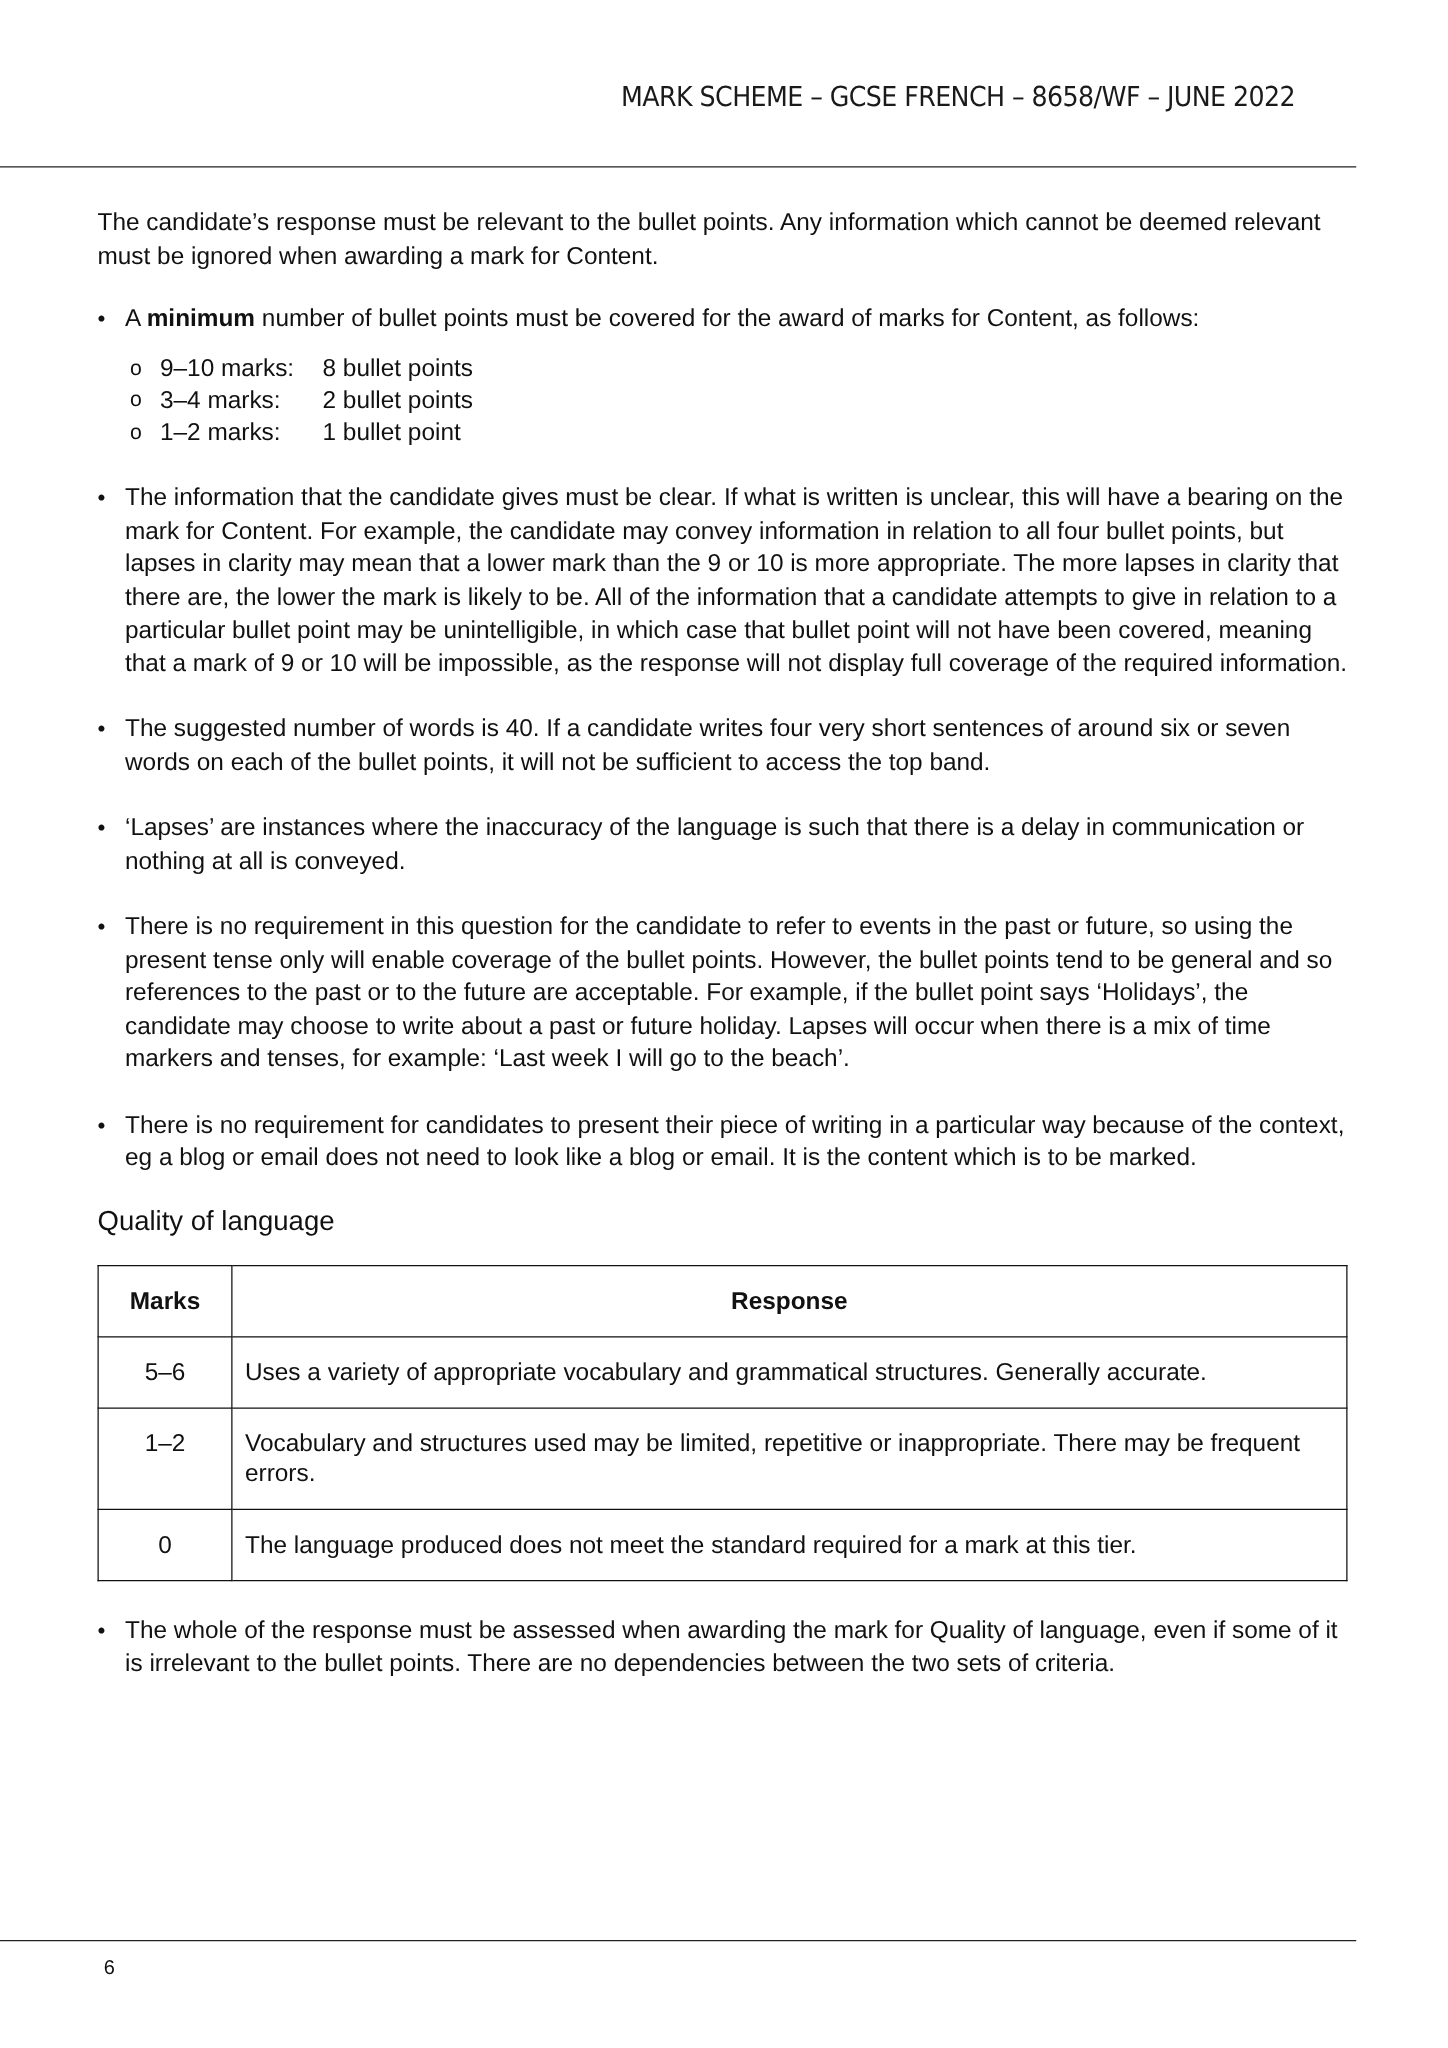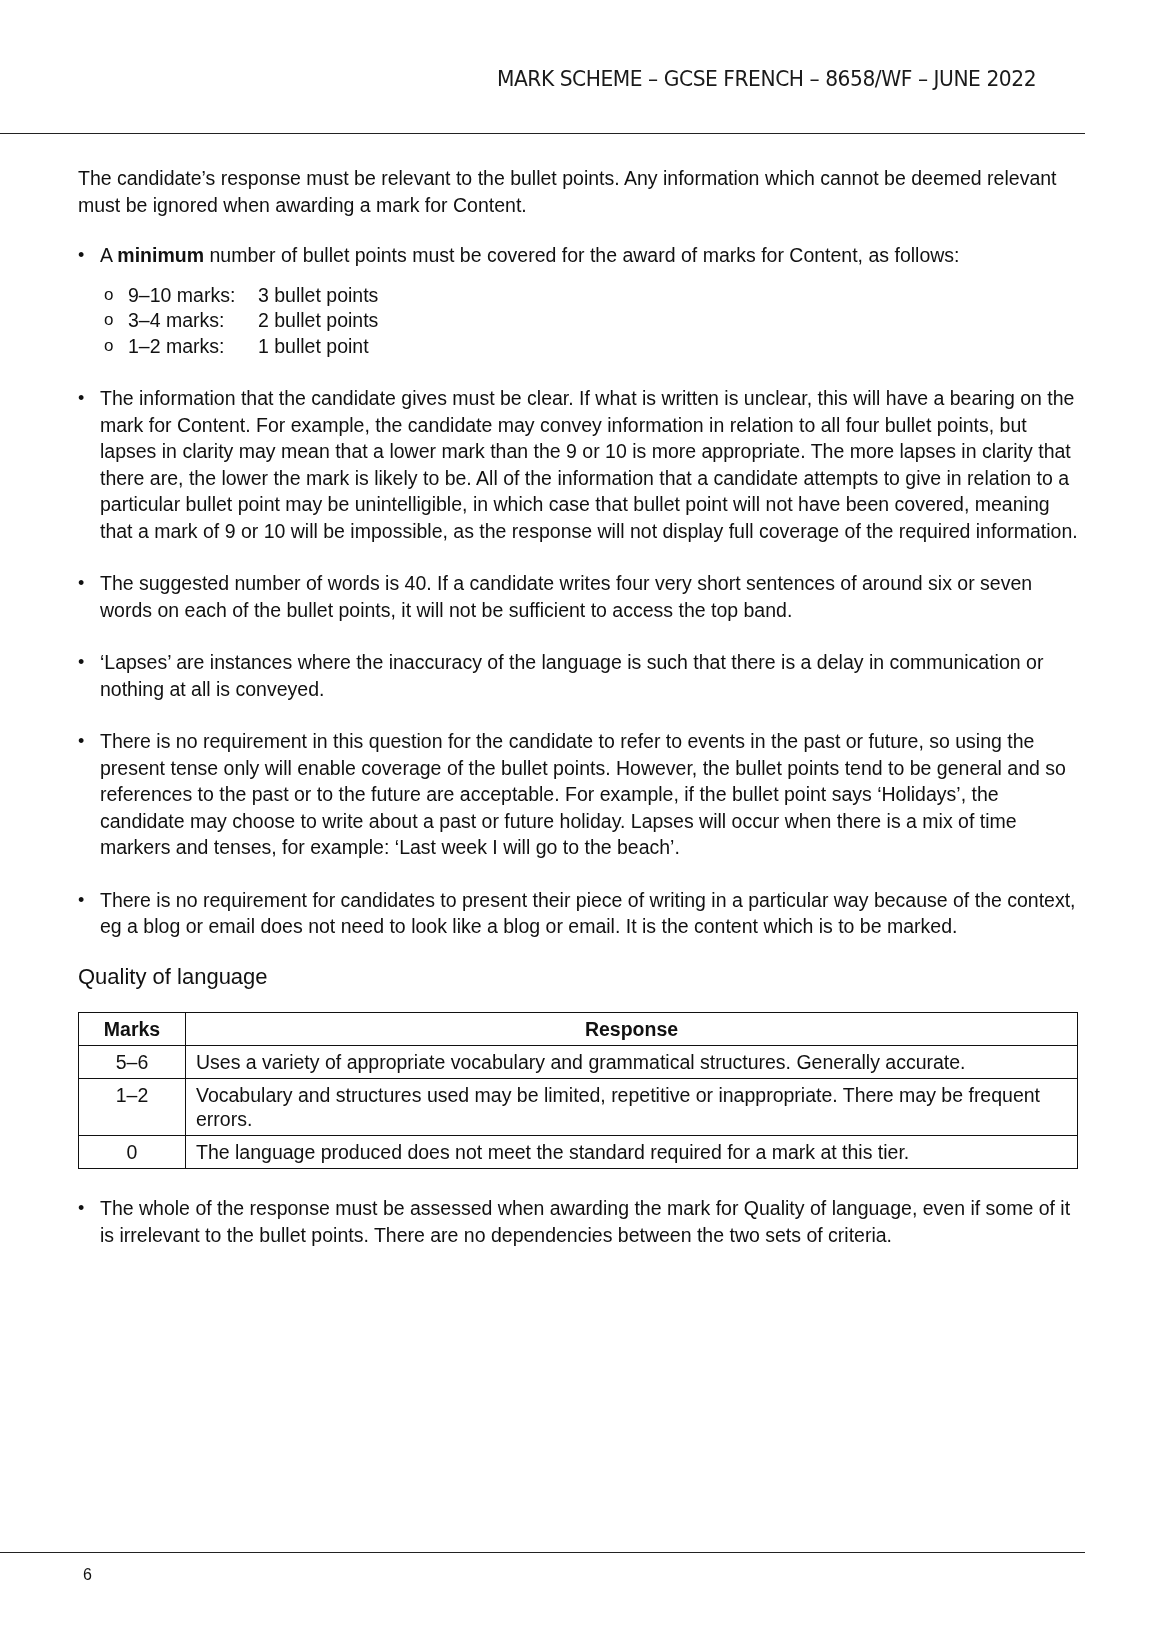--- a/index.html
+++ b/index.html
@@ -31,21 +31,21 @@
     ul.sub li { position: relative; padding-left: 28px; line-height: 25.5px; }
     ul.sub li::before {
       content: "o"; position: absolute; left: 4px; top: -1px; font-size: 17px;
     }
     .sub .mk { display: inline-block; width: 130px; }
     h3 { font-size: 22px; font-weight: normal; margin: -2px 0 22px 0; }
     table.qol {
       border-collapse: collapse; width: 1000px; margin-bottom: 26px;
     }
     table.qol th, table.qol td {
-      border: 1.5px solid #111; padding: 4px 10px; vertical-align: top;
+      border: 1.5px solid #111; padding: 16px 10px; vertical-align: top;
       font-size: 19.5px; line-height: 24px; text-align: left;
     }
     table.qol th { font-weight: bold; text-align: center; }
     table.qol .c-marks { width: 86px; text-align: center; }
     .page-number {
       position: absolute; left: 83px; top: 1566px; font-size: 16px; color: #111;
     }
   </style>
 </head>
 <body>
@@ -53,21 +53,21 @@
 <div class="header-title">MARK SCHEME – GCSE FRENCH – 8658/WF – JUNE 2022</div>
 <div class="rule top"></div>
 
 <div class="content">
   <p class="intro">The candidate’s response must be relevant to the bullet points.  Any information which cannot be deemed relevant must be ignored when awarding a mark for Content.</p>
 
   <ul class="bullets">
     <li>
       <span>A </span><strong>minimum</strong><span> number of bullet points must be covered for the award of marks for Content, as follows:</span>
       <ul class="sub">
-        <li><span class="mk">9–10 marks:</span><span>3 bullet points</span></li>
+        <li><span class="mk">9–10 marks:</span><span>8 bullet points</span></li>
         <li><span class="mk">3–4 marks:</span><span>2 bullet points</span></li>
         <li><span class="mk">1–2 marks:</span><span>1 bullet point</span></li>
       </ul>
     </li>
     <li>The information that the candidate gives must be clear.  If what is written is unclear, this will have a bearing on the mark for Content.  For example, the candidate may convey information in relation to all four bullet points, but lapses in clarity may mean that a lower mark than the 9 or 10 is more appropriate.  The more lapses in clarity that there are, the lower the mark is likely to be.  All of the information that a candidate attempts to give in relation to a particular bullet point may be unintelligible, in which case that bullet point will not have been covered, meaning that a mark of 9 or 10 will be impossible, as the response will not display full coverage of the required information.</li>
     <li>The suggested number of words is 40.  If a candidate writes four very short sentences of around six or seven words on each of the bullet points, it will not be sufficient to access the top band.</li>
     <li>‘Lapses’ are instances where the inaccuracy of the language is such that there is a delay in communication or nothing at all is conveyed.</li>
     <li>There is no requirement in this question for the candidate to refer to events in the past or future, so using the present tense only will enable coverage of the bullet points.  However, the bullet points tend to be general and so references to the past or to the future are acceptable.  For example, if the bullet point says ‘Holidays’, the candidate may choose to write about a past or future holiday.   Lapses will occur when there is a mix of time markers and tenses, for example: ‘Last week I will go to the beach’.</li>
     <li>There is no requirement for candidates to present their piece of writing in a particular way because of the context, eg a blog or email does not need to look like a blog or email.  It is the content which is to be marked.</li>
   </ul>

